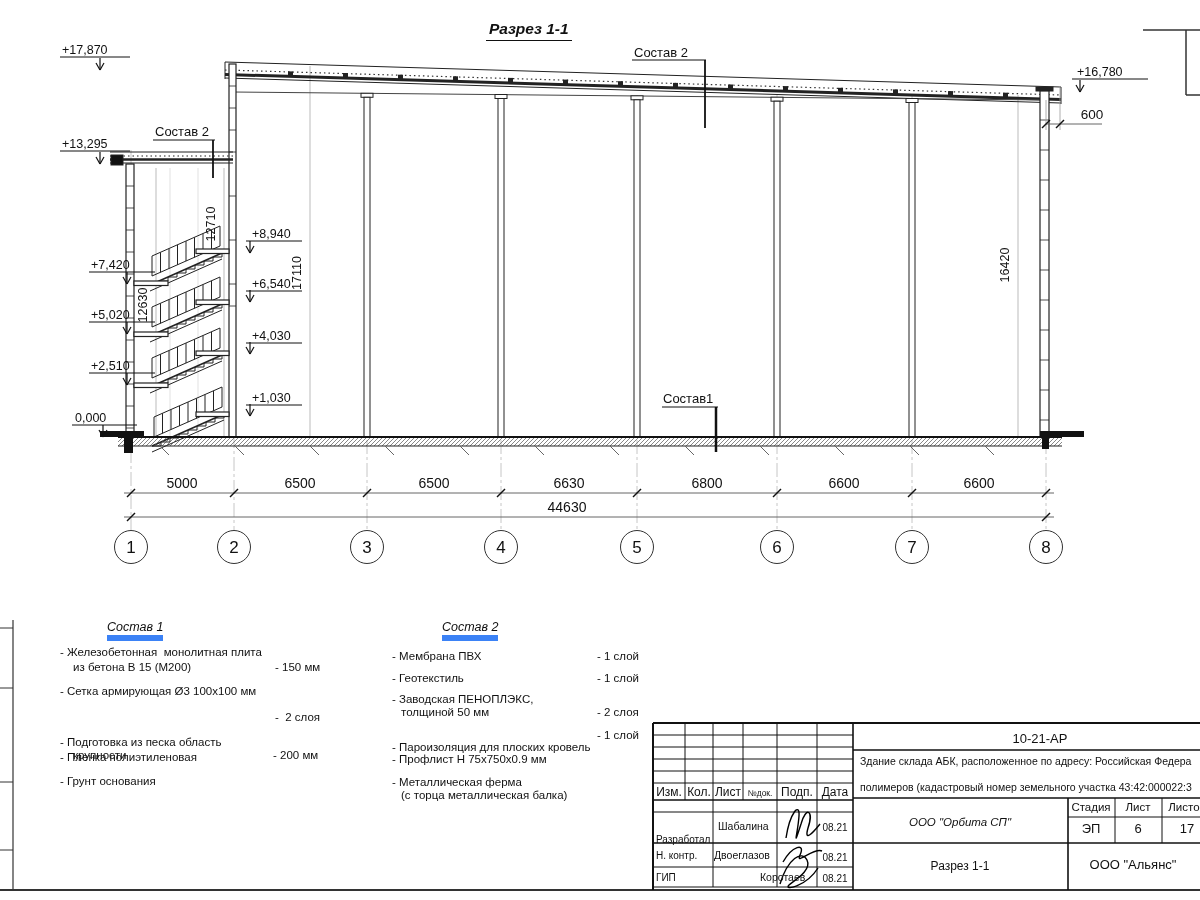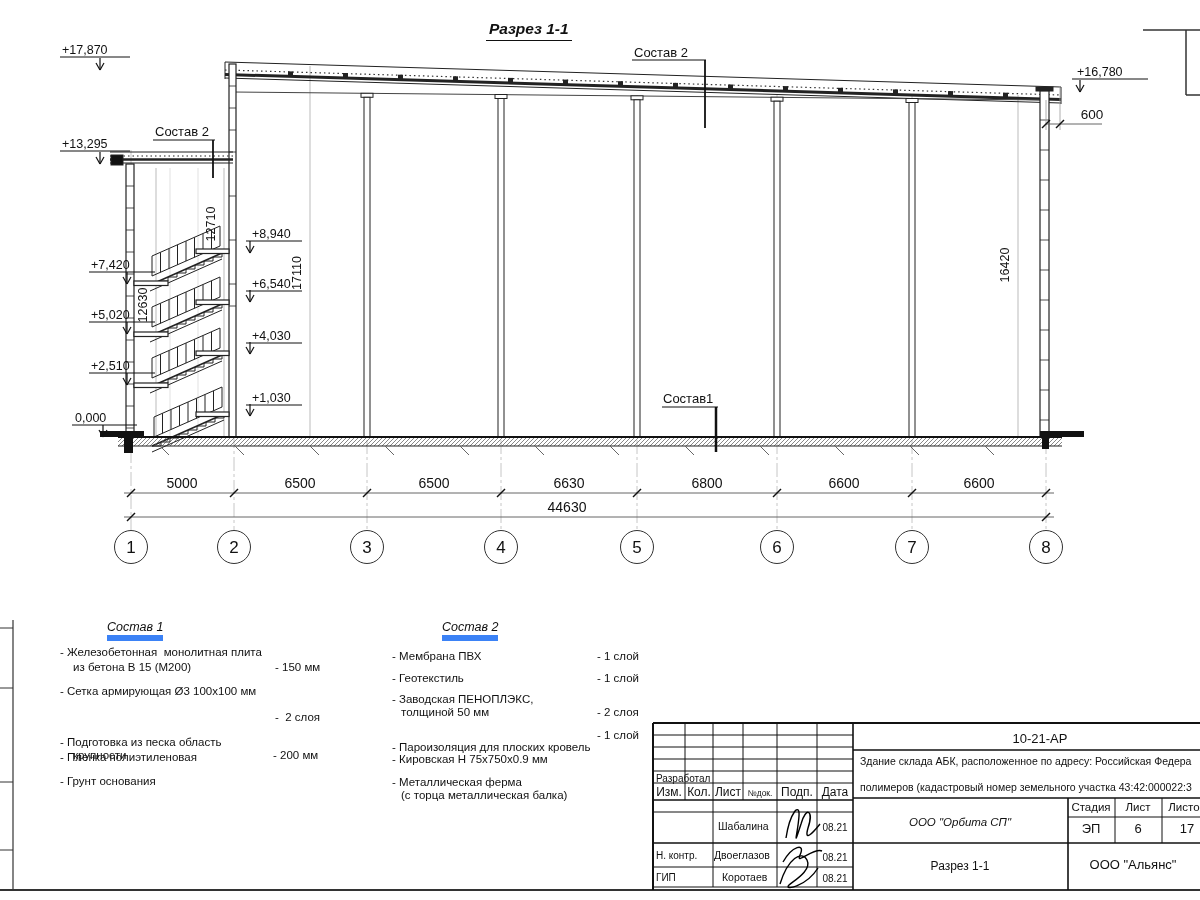--- a/index.html
+++ b/index.html
@@ -384,39 +384,39 @@
 <div class="lg-head" style="left:442px;top:620px;">Состав 2</div>
 <span class="t" style="left:392px;top:650px;">- Мембрана ПВХ</span>
 <span class="t" style="left:597px;top:650px;">- 1 слой</span>
 <span class="t" style="left:392px;top:672px;">- Геотекстиль</span>
 <span class="t" style="left:597px;top:672px;">- 1 слой</span>
 <span class="t" style="left:392px;top:693px;">- Заводская ПЕНОПЛЭКС,</span>
 <span class="t" style="left:401px;top:706px;">толщиной 50 мм</span>
 <span class="t" style="left:597px;top:706px;">- 2 слоя</span>
 <span class="t" style="left:392px;top:741px;">- Пароизоляция для плоских кровель</span>
 <span class="t" style="left:597px;top:729px;">- 1 слой</span>
-<span class="t" style="left:392px;top:753px;">- Кировская Н 75х750х0.9 мм</span>
+<span class="t" style="left:392px;top:753px;">- Профлист Н 75х750х0.9 мм</span>
 <span class="t" style="left:392px;top:776px;">- Металлическая ферма</span>
 <span class="t" style="left:401px;top:789px;">(с торца металлическая балка)</span>
 
 <span class="c" style="left:669px;top:785px;font-size:12px;">Изм.</span>
 <span class="c" style="left:699px;top:785px;font-size:12px;">Кол.</span>
 <span class="c" style="left:728px;top:785px;font-size:12px;">Лист</span>
 <span class="c" style="left:760px;top:788px;font-size:8.5px;text-align:right;">№док.</span>
 <span class="c" style="left:797px;top:785px;font-size:12px;">Подп.</span>
 <span class="c" style="left:835px;top:785px;font-size:12px;">Дата</span>
 
-<span class="t tb" style="left:656px;top:772px;">Разработал</span>
+<span class="t tb" style="left:656px;top:833px;">Разработал</span>
 <span class="t" style="left:718px;top:820px;font-size:10.5px;">Шабалина</span>
 <span class="c tb" style="left:835px;top:822px;">08.21</span>
 <span class="t tb" style="left:656px;top:849px;">Н. контр.</span>
 <span class="t" style="left:714px;top:849px;font-size:10.5px;">Двоеглазов</span>
 <span class="c tb" style="left:835px;top:852px;">08.21</span>
 <span class="t tb" style="left:656px;top:871px;">ГИП</span>
-<span class="t" style="left:722px;top:871px;font-size:10.5px;">Коротаев</span>
+<span class="t" style="left:760px;top:871px;font-size:10.5px;">Коротаев</span>
 <span class="c tb" style="left:835px;top:873px;">08.21</span>
 
 <span class="c" style="left:1040px;top:731px;font-size:13px;">10-21-АР</span>
 <span class="desc" style="left:860px;top:755px;">Здание склада АБК, расположенное по адресу: Российская Федера</span>
 <span class="desc" style="left:860px;top:781px;">полимеров (кадастровый номер земельного участка 43:42:000022:3</span>
 
 <span class="c" style="left:960px;top:816px;font-size:11.5px;font-style:italic;">ООО "Орбита СП"</span>
 <span class="c" style="left:1091px;top:801px;font-size:11.5px;">Стадия</span>
 <span class="c" style="left:1138px;top:801px;font-size:11.5px;">Лист</span>
 <span class="c" style="left:1187px;top:801px;font-size:11.5px;">Листов</span>

